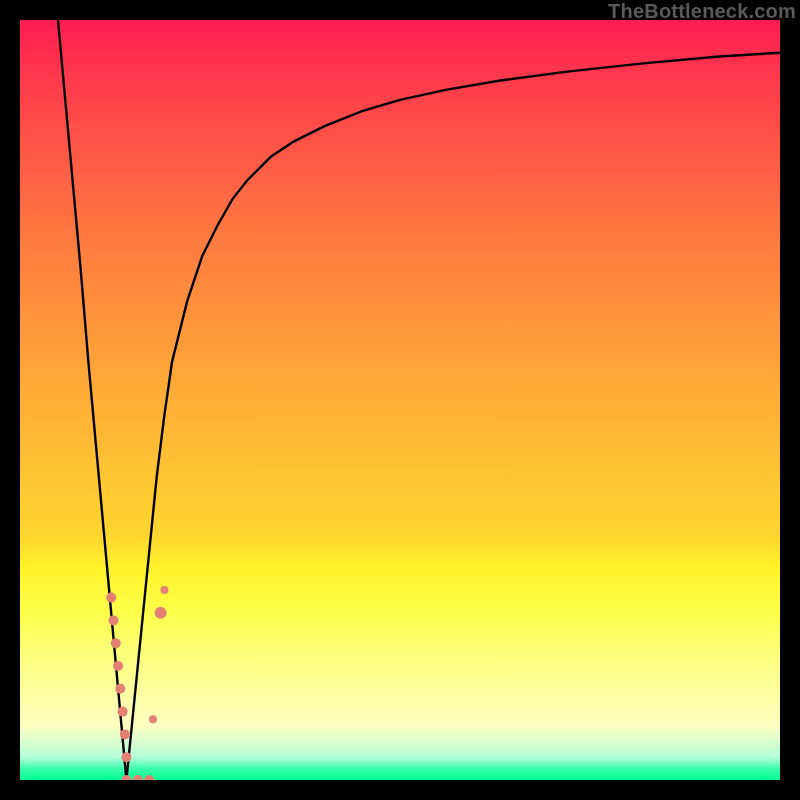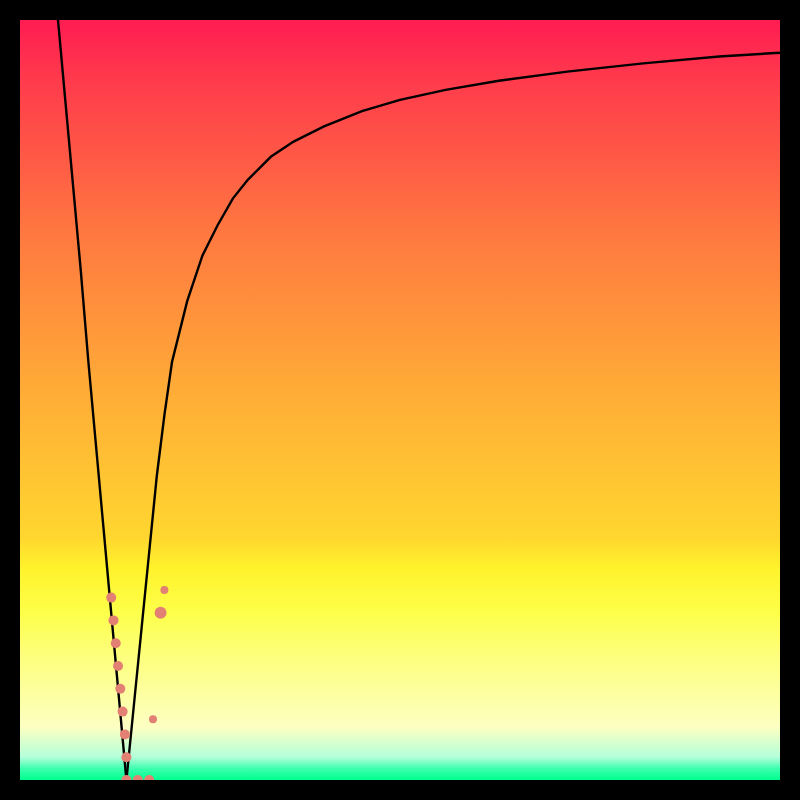--- a/index.html
+++ b/index.html
@@ -76,13 +76,16 @@
           <circle cx="106.40" cy="737.20" r="5" fill="#e38074"></circle>
           <circle cx="106.40" cy="760.00" r="5" fill="#e38074"></circle>
           <circle cx="117.80" cy="760.00" r="5" fill="#e38074"></circle>
           <circle cx="129.20" cy="760.00" r="5" fill="#e38074"></circle>
           <circle cx="133.00" cy="699.20" r="4" fill="#e38074"></circle>
           <circle cx="140.60" cy="592.80" r="6" fill="#e38074"></circle>
           <circle cx="144.40" cy="570.00" r="4" fill="#e38074"></circle>
         </g>
     </svg>
   </div>
+  <div class="watermark">
+    <span>TheBottleneck.com</span>
+  </div>
 </div>
 
 </body></html>

